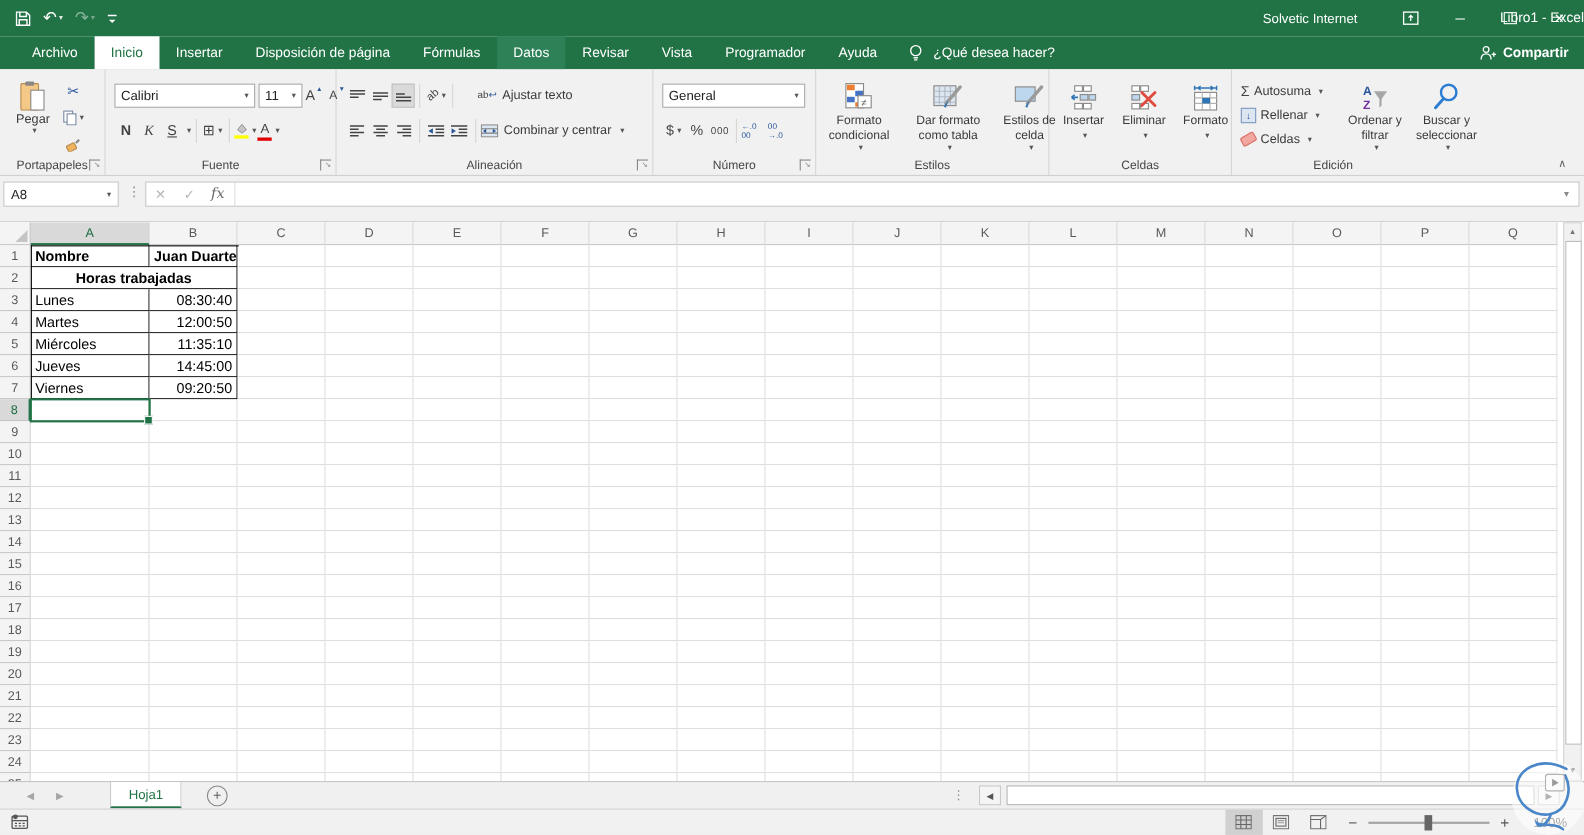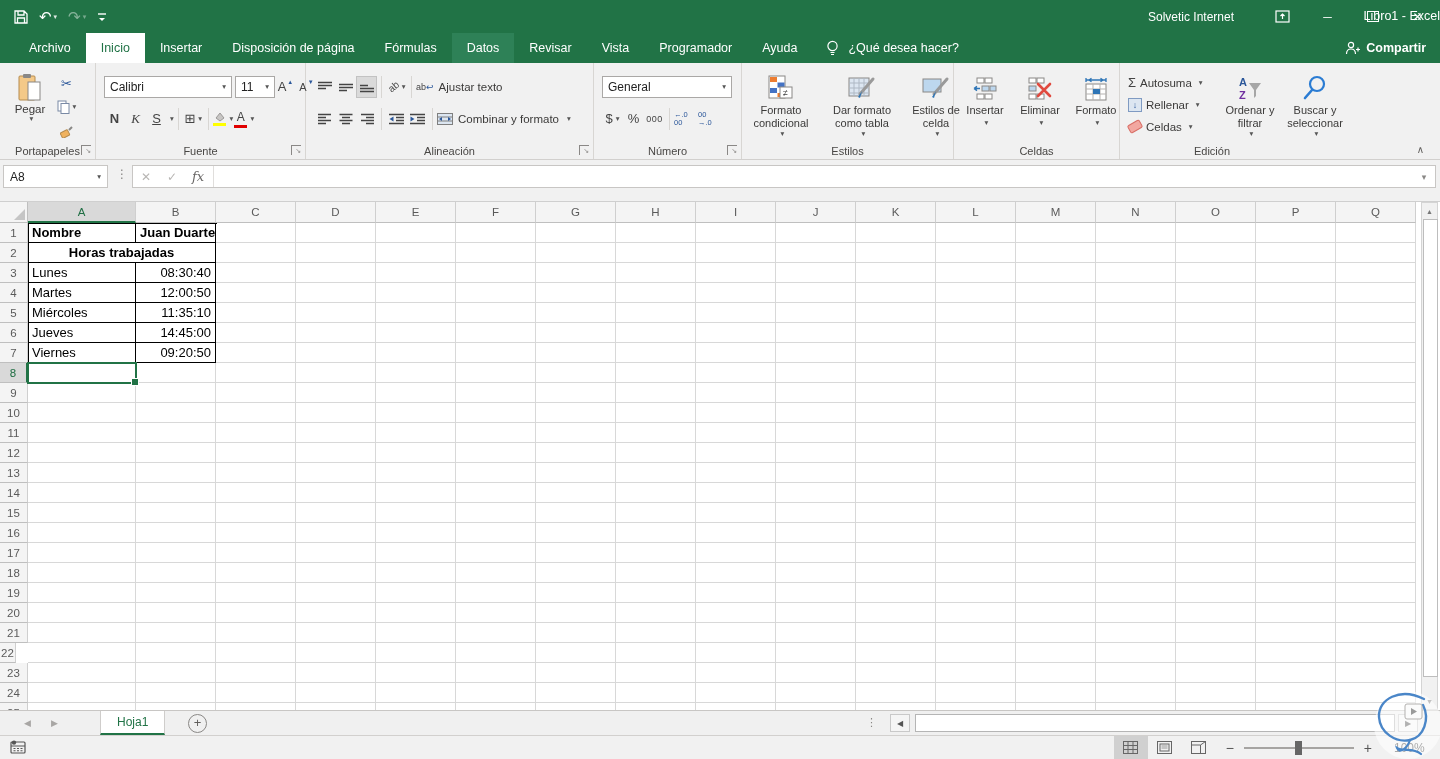--- a/index.html
+++ b/index.html
@@ -285,21 +285,21 @@
           <svg class="alico" width="14" height="12" viewBox="0 0 14 12">
             <path d="M0 4.5 h8 M0 7.5 h14 M0 10.5 h14" stroke="#444" stroke-width="1.4"></path>
             </svg>
         </span>
         <span class="vsep"></span>
         <span class="sbtn">
           <span style="font-size:10px;color:#444;transform:rotate(-40deg);display:inline-block">ab</span>
           <span class="dd">▾</span>
         </span>
         <span class="vsep"></span>
-        <span class="lblbtn" style="margin-left:0">
+        <span class="lblbtn" style="margin-left:18px">
           <span style="font-size:9px;color:#444">
             <span>ab</span><span style="color:#2b579a">↩</span>
           </span>
           <span>Ajustar texto</span>
         </span>
       </div>
       <div class="row2">
         <span class="sbtn">
           <svg class="alico" width="14" height="12" viewBox="0 0 14 12">
             <path d="M0 1.5 h13 M0 4.5 h8 M0 7.5 h13 M0 10.5 h8" stroke="#444" stroke-width="1.4"></path>
@@ -328,21 +328,21 @@
             <path d="M0.5 3.5 v5 l4-2.5z" fill="#2b579a"></path>
             </svg>
         </span>
         <span class="vsep"></span>
         <span class="lblbtn">
           <svg width="16" height="12" viewBox="0 0 16 12">
             <rect x="0.5" y="0.5" width="15" height="11" fill="#dce6f1" stroke="#7f7f7f"></rect>
             <path d="M0.5 4 h15 M0.5 8 h15" stroke="#7f7f7f" stroke-width="1"></path>
             <path d="M2 6 l3-2 v4z M14 6 l-3-2 v4z" fill="#2b579a"></path>
           </svg>
-          <span>Combinar y formato</span>
+          <span>Combinar y centrar</span>
           <span class="dd">▾</span>
         </span>
       </div>
       <div class="glabel">Alineación</div>
       <div class="launcher">↘</div>
     </div>
 
     <div class="group" style="width:148px">
       <div class="row1">
         <span class="combo" style="width:130px">
@@ -911,21 +911,21 @@
         <div class="cell" style="left: 616px; top: 421px; width: 80px; height: 20px;"></div>
         <div class="cell" style="left: 696px; top: 421px; width: 80px; height: 20px;"></div>
         <div class="cell" style="left: 776px; top: 421px; width: 80px; height: 20px;"></div>
         <div class="cell" style="left: 856px; top: 421px; width: 80px; height: 20px;"></div>
         <div class="cell" style="left: 936px; top: 421px; width: 80px; height: 20px;"></div>
         <div class="cell" style="left: 1016px; top: 421px; width: 80px; height: 20px;"></div>
         <div class="cell" style="left: 1096px; top: 421px; width: 80px; height: 20px;"></div>
         <div class="cell" style="left: 1176px; top: 421px; width: 80px; height: 20px;"></div>
         <div class="cell" style="left: 1256px; top: 421px; width: 80px; height: 20px;"></div>
         <div class="cell" style="left: 1336px; top: 421px; width: 80px; height: 20px;"></div>
-        <div class="hcell" style="left: 0px; top: 441px; width: 16px; height: 20px;">22</div>
+        <div class="hcell" style="left: 0px; top: 441px; width: 28px; height: 20px;">22</div>
         <div class="cell" style="left: 28px; top: 441px; width: 108px; height: 20px;"></div>
         <div class="cell" style="left: 136px; top: 441px; width: 80px; height: 20px;"></div>
         <div class="cell" style="left: 216px; top: 441px; width: 80px; height: 20px;"></div>
         <div class="cell" style="left: 296px; top: 441px; width: 80px; height: 20px;"></div>
         <div class="cell" style="left: 376px; top: 441px; width: 80px; height: 20px;"></div>
         <div class="cell" style="left: 456px; top: 441px; width: 80px; height: 20px;"></div>
         <div class="cell" style="left: 536px; top: 441px; width: 80px; height: 20px;"></div>
         <div class="cell" style="left: 616px; top: 441px; width: 80px; height: 20px;"></div>
         <div class="cell" style="left: 696px; top: 441px; width: 80px; height: 20px;"></div>
         <div class="cell" style="left: 776px; top: 441px; width: 80px; height: 20px;"></div>

